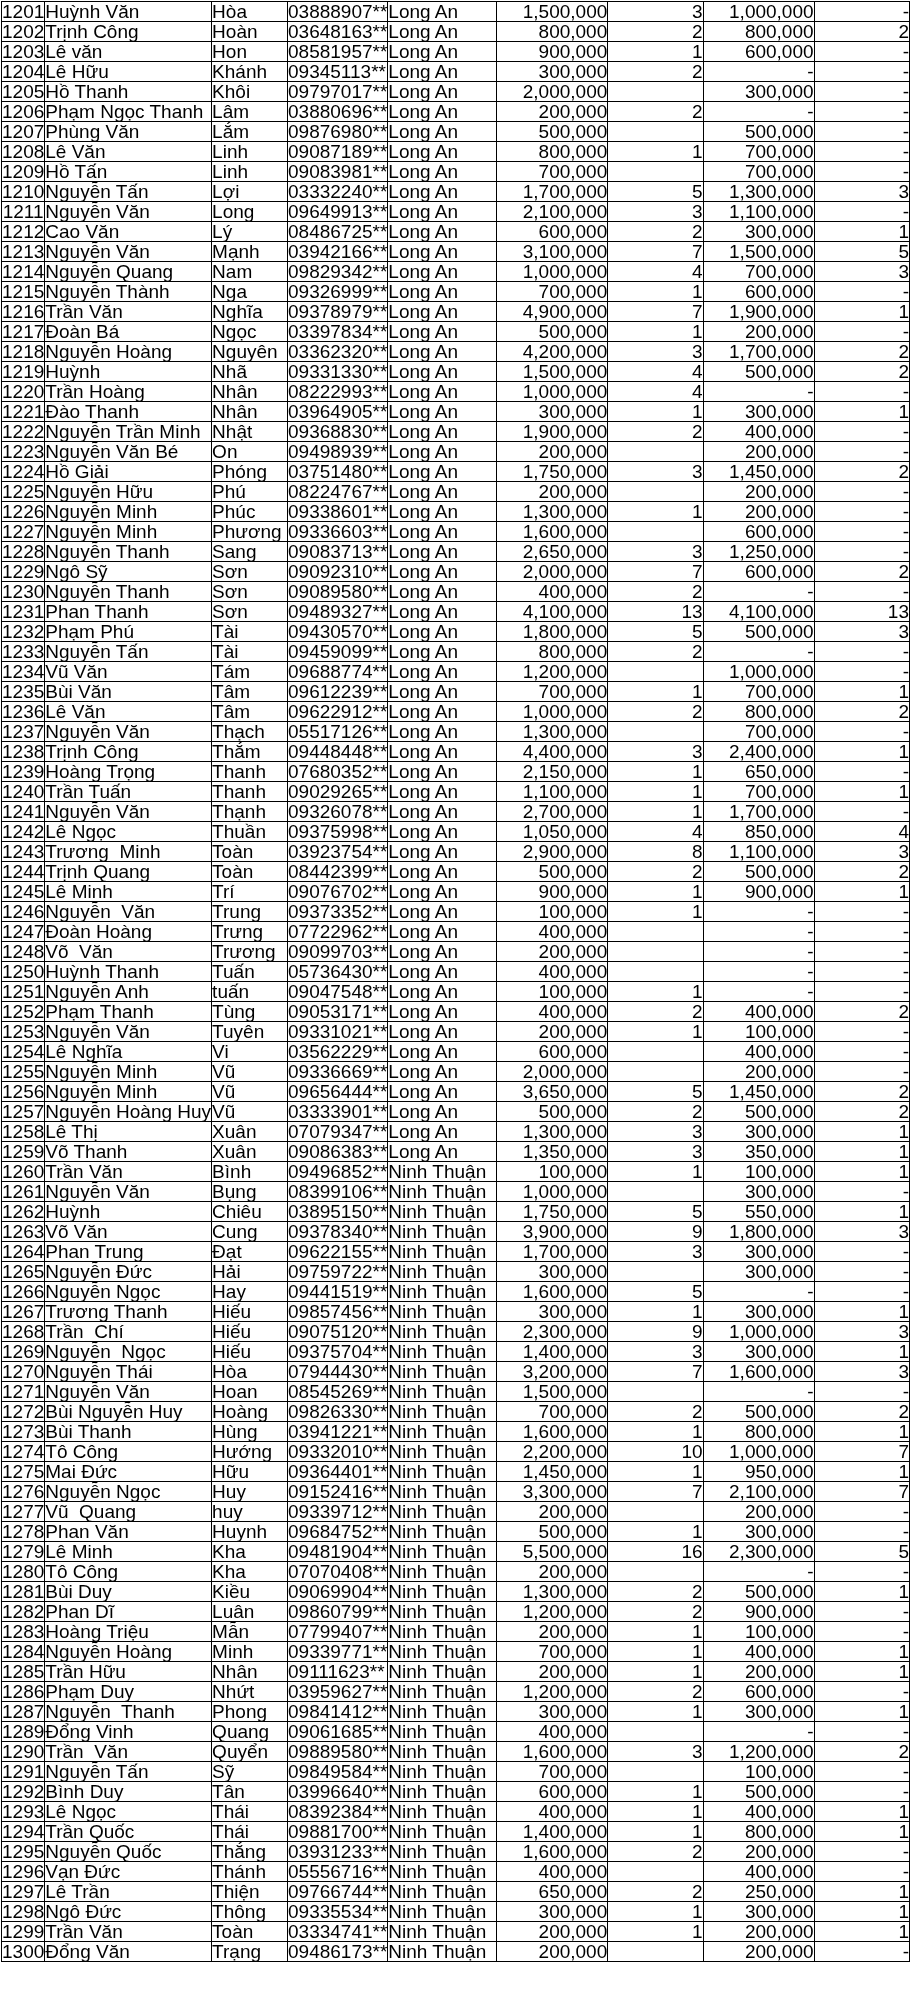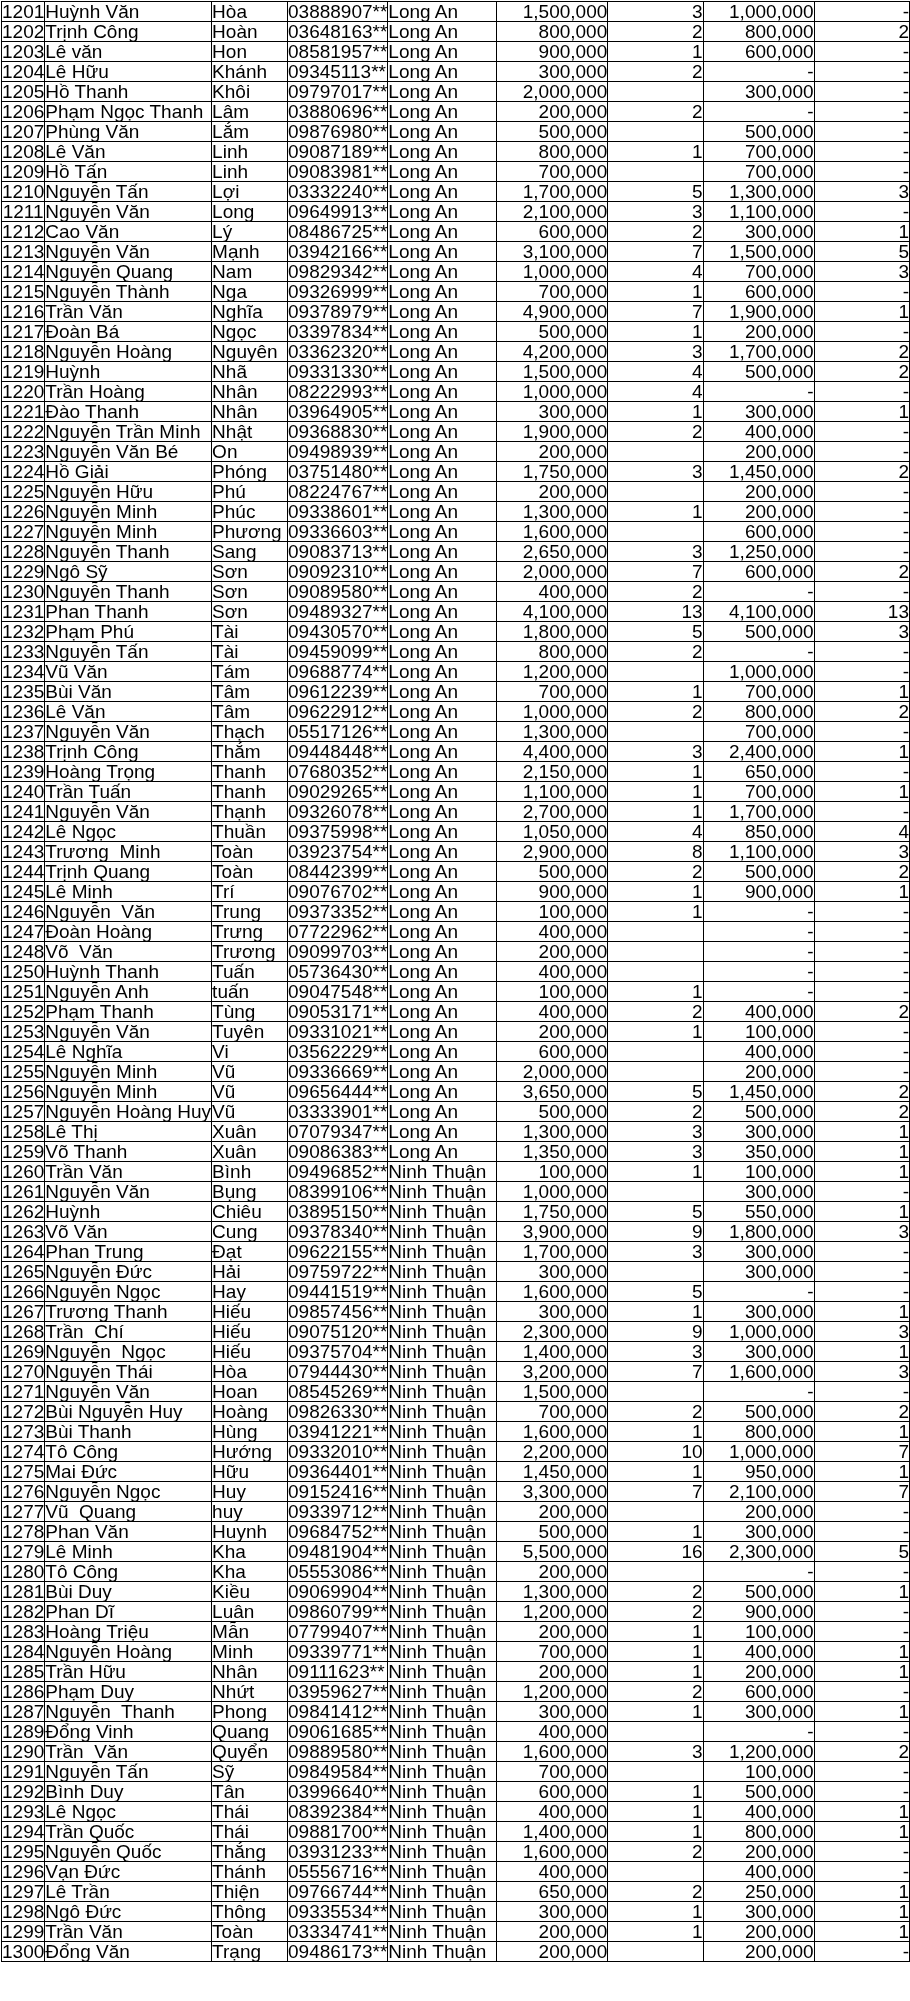--- a/index.html
+++ b/index.html
@@ -903,21 +903,21 @@
           <td class="align-left">Ninh Thuận</td>
           <td class="align-right">5,500,000</td>
           <td class="align-right">16</td>
           <td class="align-right">2,300,000</td>
           <td class="align-right">5</td>
         </tr>
         <tr>
           <td class="align-center">1280</td>
           <td class="align-left">Tô Công</td>
           <td class="align-left">Kha</td>
-          <td class="align-left">05553086**</td>
+          <td class="align-left">07070408**</td>
           <td class="align-left">Ninh Thuận</td>
           <td class="align-right">200,000</td>
           <td class="align-right"></td>
           <td class="align-right dash">-</td>
           <td class="align-right dash">-</td>
         </tr>
         <tr>
           <td class="align-center">1281</td>
           <td class="align-left">Bùi Duy</td>
           <td class="align-left">Kiều</td>

